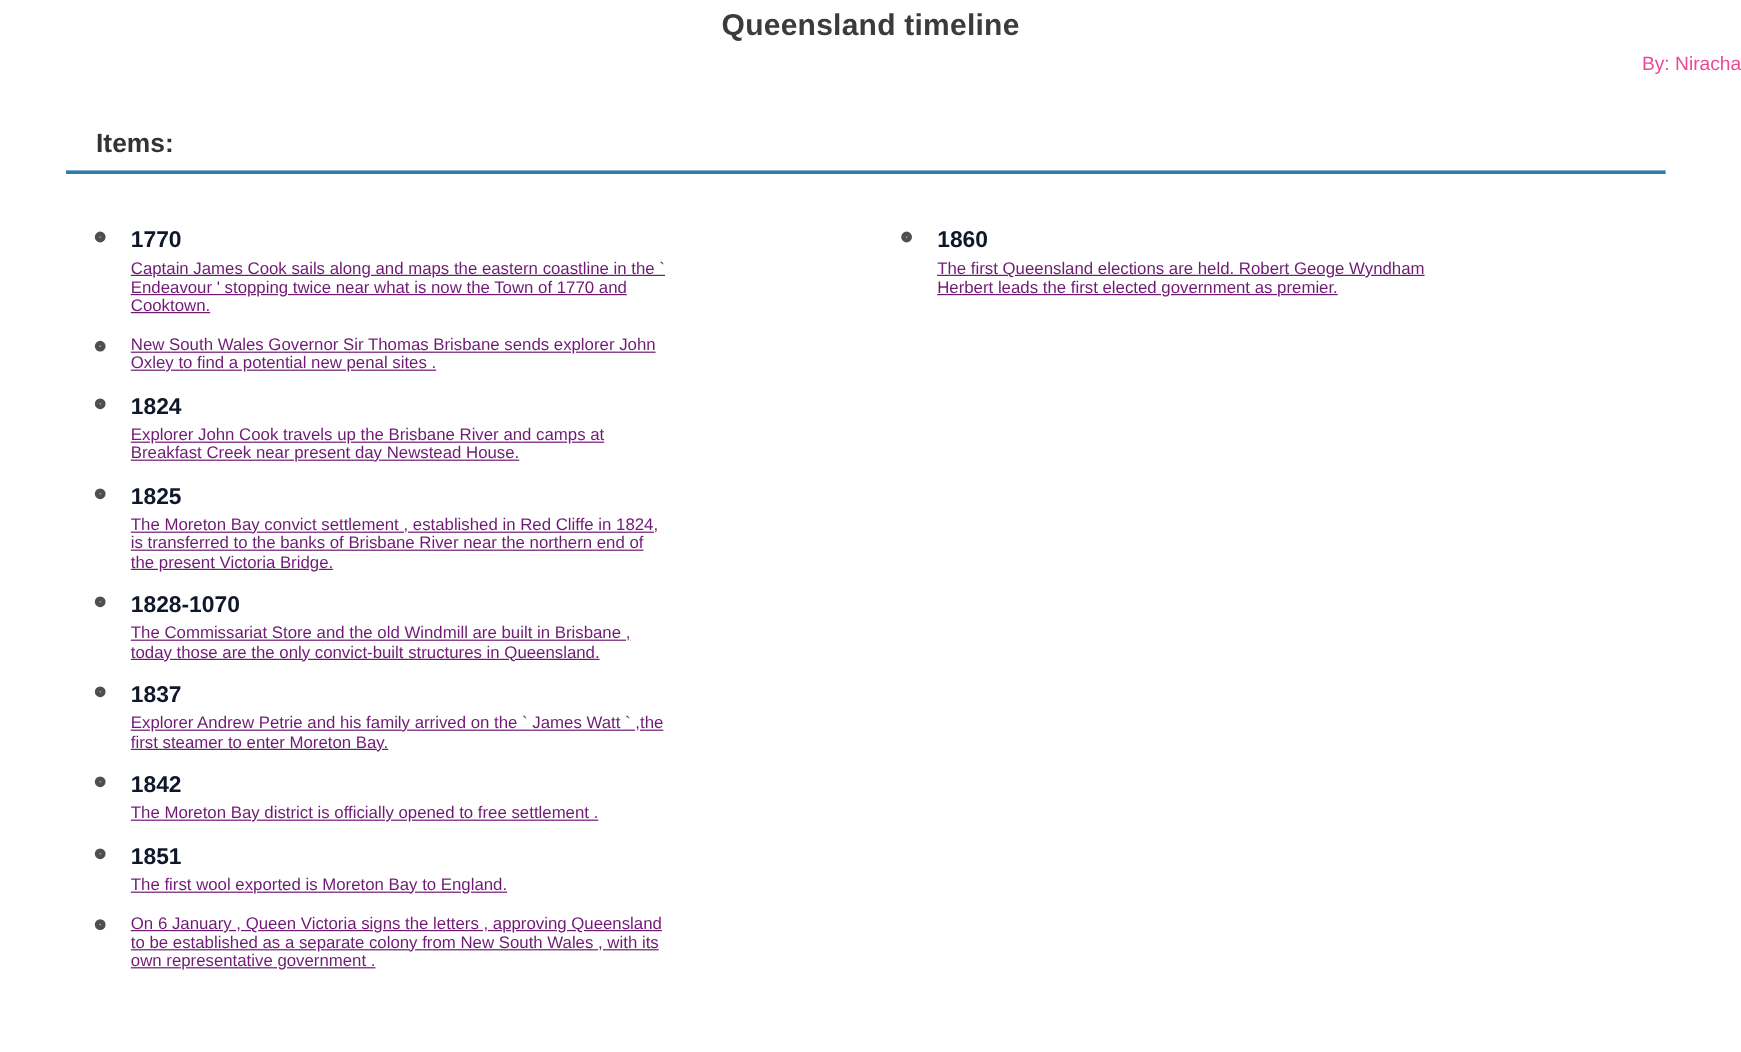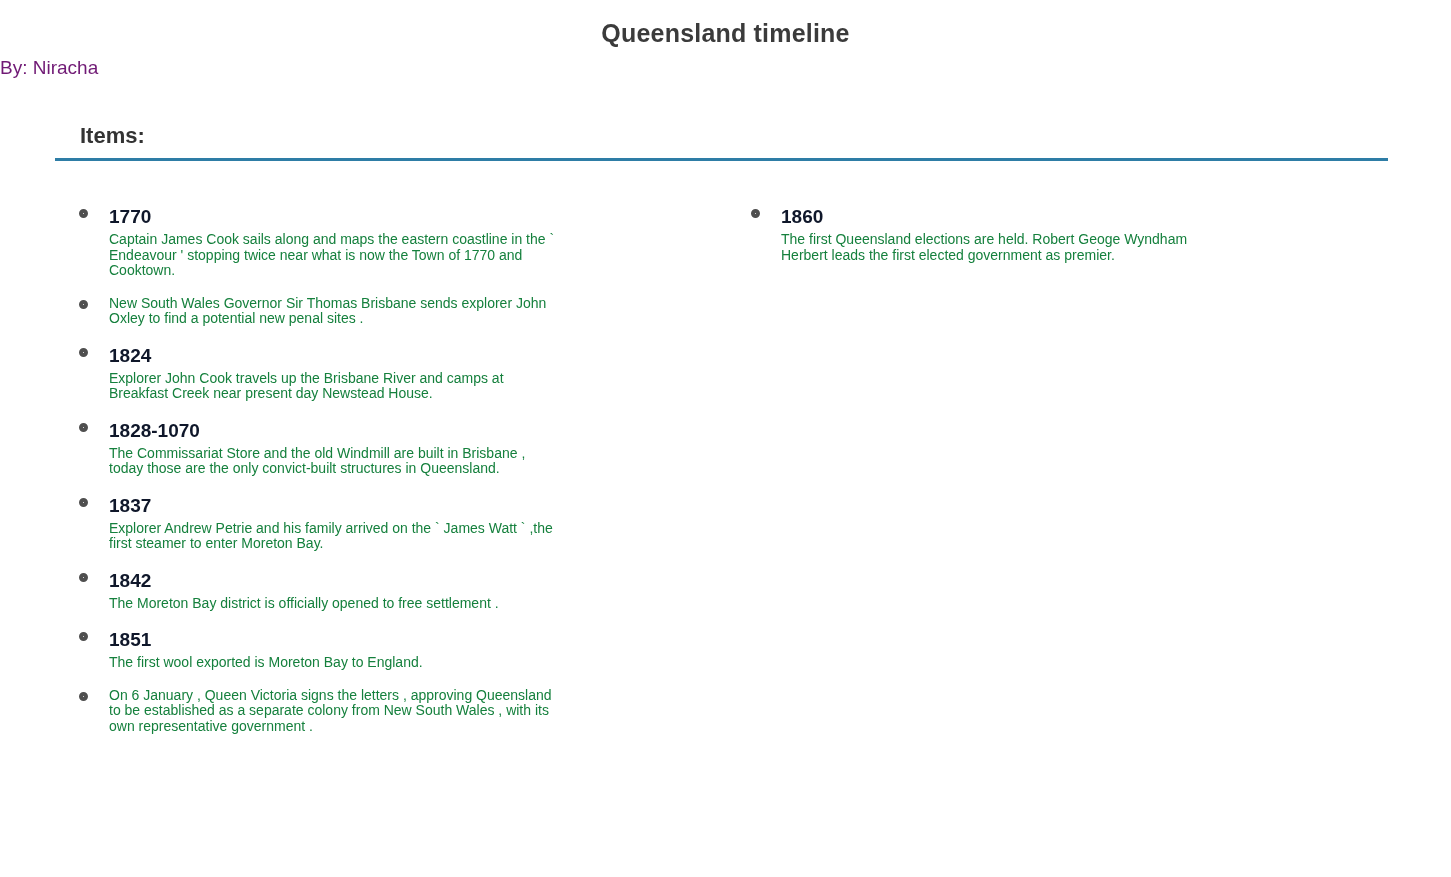--- a/index.html
+++ b/index.html
@@ -6,32 +6,32 @@
   html, body {
     margin: 0;
     padding: 0;
     background: #ffffff;
     width: 1451px;
     height: 877px;
     font-family: "Liberation Sans", "DejaVu Sans", sans-serif;
     overflow: hidden;
   }
   .page-title {
-    margin-top: 19px;
+    margin-top: 7px;
     text-align: center;
     font-size: 25px;
     font-weight: bold;
     color: #3b3b3b;
     letter-spacing: 0.2px;
   }
   .byline {
     margin-top: 9px;
-    text-align: left;
-    font-size: 19px;
-    color: #701a75;
+    text-align: right;
+    font-size: 16px;
+    color: #ec4899;
   }
   .items-label {
     margin: 44px 0 0 80px;
     font-size: 22px;
     font-weight: bold;
     color: #333333;
   }
   .divider {
     margin: 9px 0 0 55px;
     width: 1333px;
@@ -64,23 +64,24 @@
   }
   .year {
     font-size: 19px;
     font-weight: bold;
     color: #0f172a;
     line-height: 24px;
   }
   .desc {
     margin-top: 3px;
     font-size: 14px;
-    color: #15803d;
+    color: #701a75;
     line-height: 15.5px;
     max-width: 448px;
+    text-decoration: underline;
   }
 </style>
 </head>
 <body>
 
 <div class="page-title">Queensland timeline</div>
 <div class="byline">By: Niracha</div>
 
 <div class="items-label">Items:</div>
 <div class="divider" style="background: rgb(46, 125, 166);"></div>
@@ -97,20 +98,25 @@
     <span class="bullet" style="border-color: rgb(79, 79, 79);"></span>
     <div class="desc">New South Wales Governor Sir Thomas Brisbane sends explorer John Oxley to find a potential new penal sites .</div>
   </div>
 
   <div class="item">
     <span class="bullet" style="border-color: rgb(79, 79, 79);"></span>
     <div class="year">1824</div>
     <div class="desc">Explorer John Cook travels up the Brisbane River and camps at Breakfast Creek near present day Newstead House.</div>
   </div>
 
+  <div class="item">
+    <span class="bullet" style="border-color: rgb(79, 79, 79);"></span>
+    <div class="year">1825</div>
+    <div class="desc">The Moreton Bay convict settlement , established in Red Cliffe in 1824, is transferred to the banks of Brisbane River near the northern end of the present Victoria Bridge.</div>
+  </div>
 
   <div class="item">
     <span class="bullet" style="border-color: rgb(79, 79, 79);"></span>
     <div class="year">1828-1070</div>
     <div class="desc">The Commissariat Store and the old Windmill are built in Brisbane , today those are the only convict-built structures in Queensland.</div>
   </div>
 
   <div class="item">
     <span class="bullet" style="border-color: rgb(79, 79, 79);"></span>
     <div class="year">1837</div>

